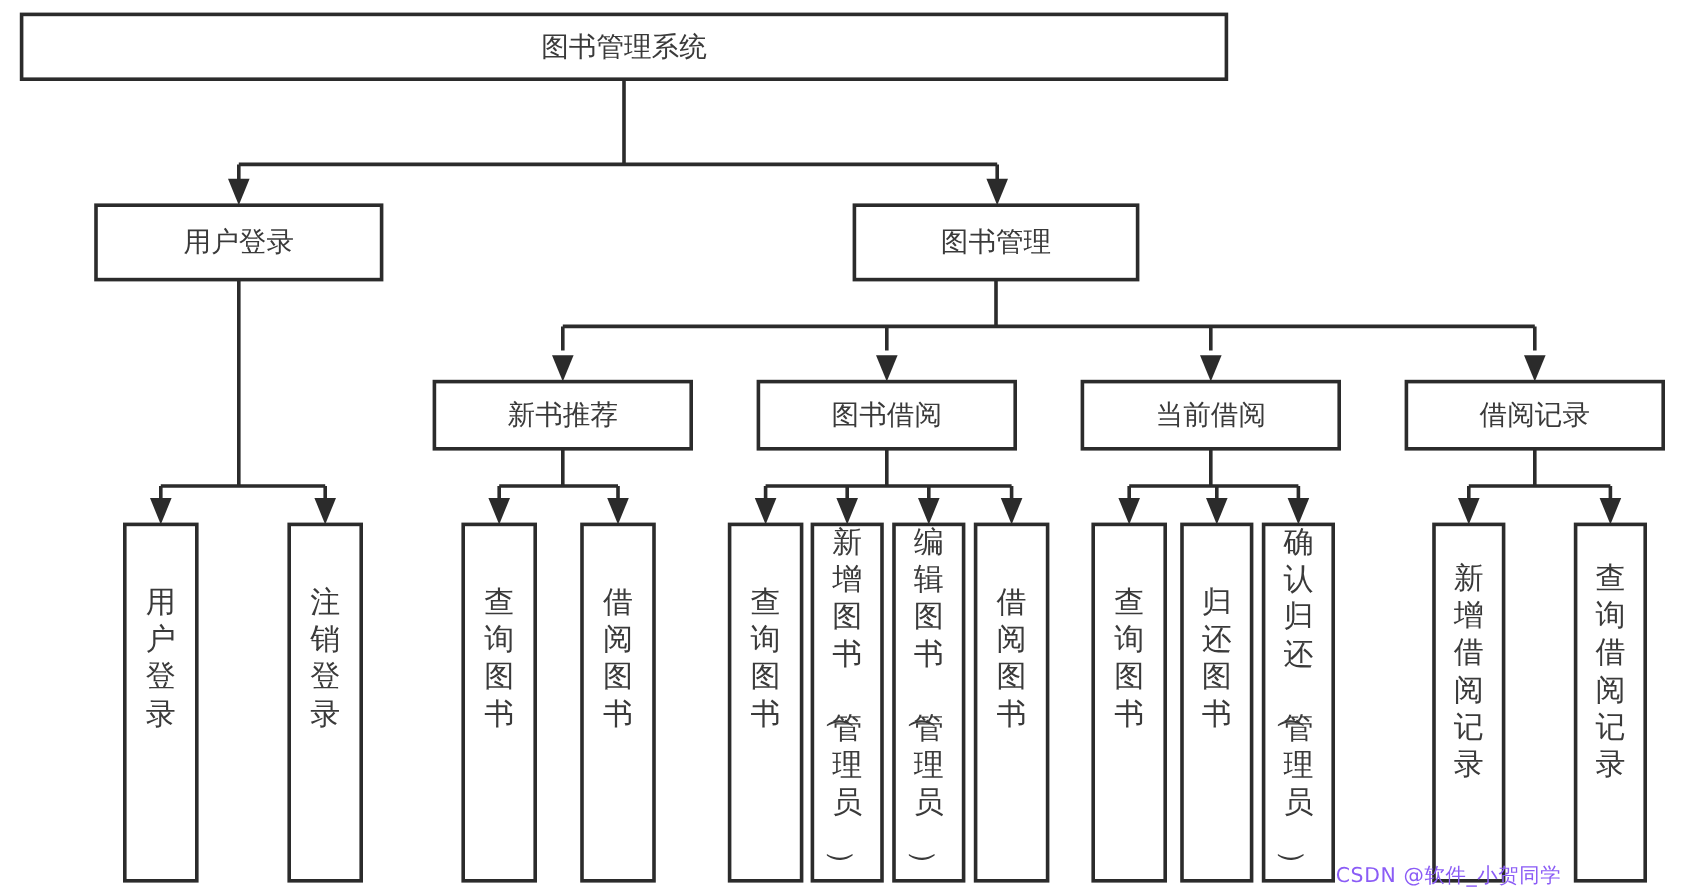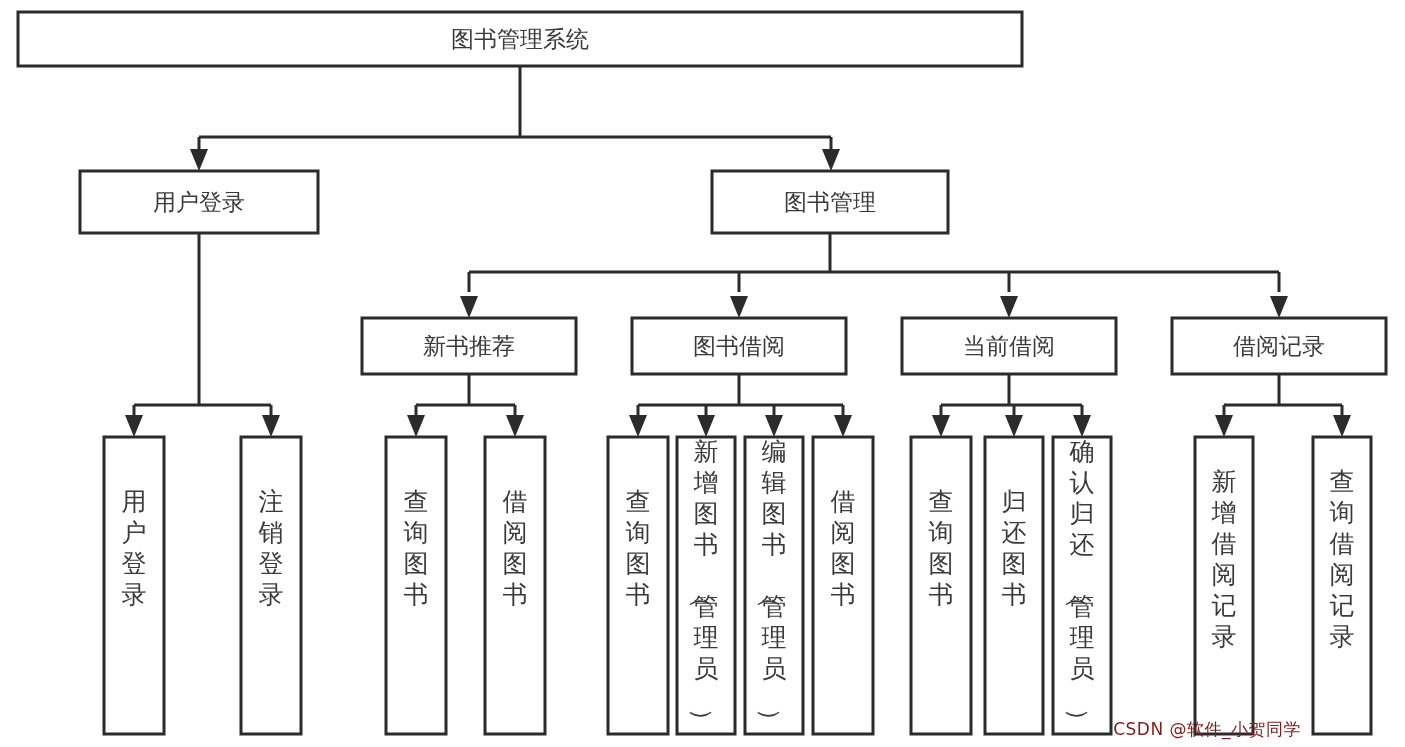--- a/index.html
+++ b/index.html
@@ -52,21 +52,21 @@
     font-family: "DejaVu Sans", "Liberation Sans", sans-serif;
     font-size: 25px;
     text-anchor: middle;
   }
   .watermark {
     position: absolute;
     right: 8px;
     bottom: 6px;
     font-family: "DejaVu Sans", "Liberation Sans", sans-serif;
     font-size: 17px;
-    color: #7f1d1d;
+    color: #8b5cf6;
     letter-spacing: 0.5px;
     white-space: nowrap;
     pointer-events: none;
   }
 </style>
 </head>
 <body>
 
 <div id="diagram-root">
 

